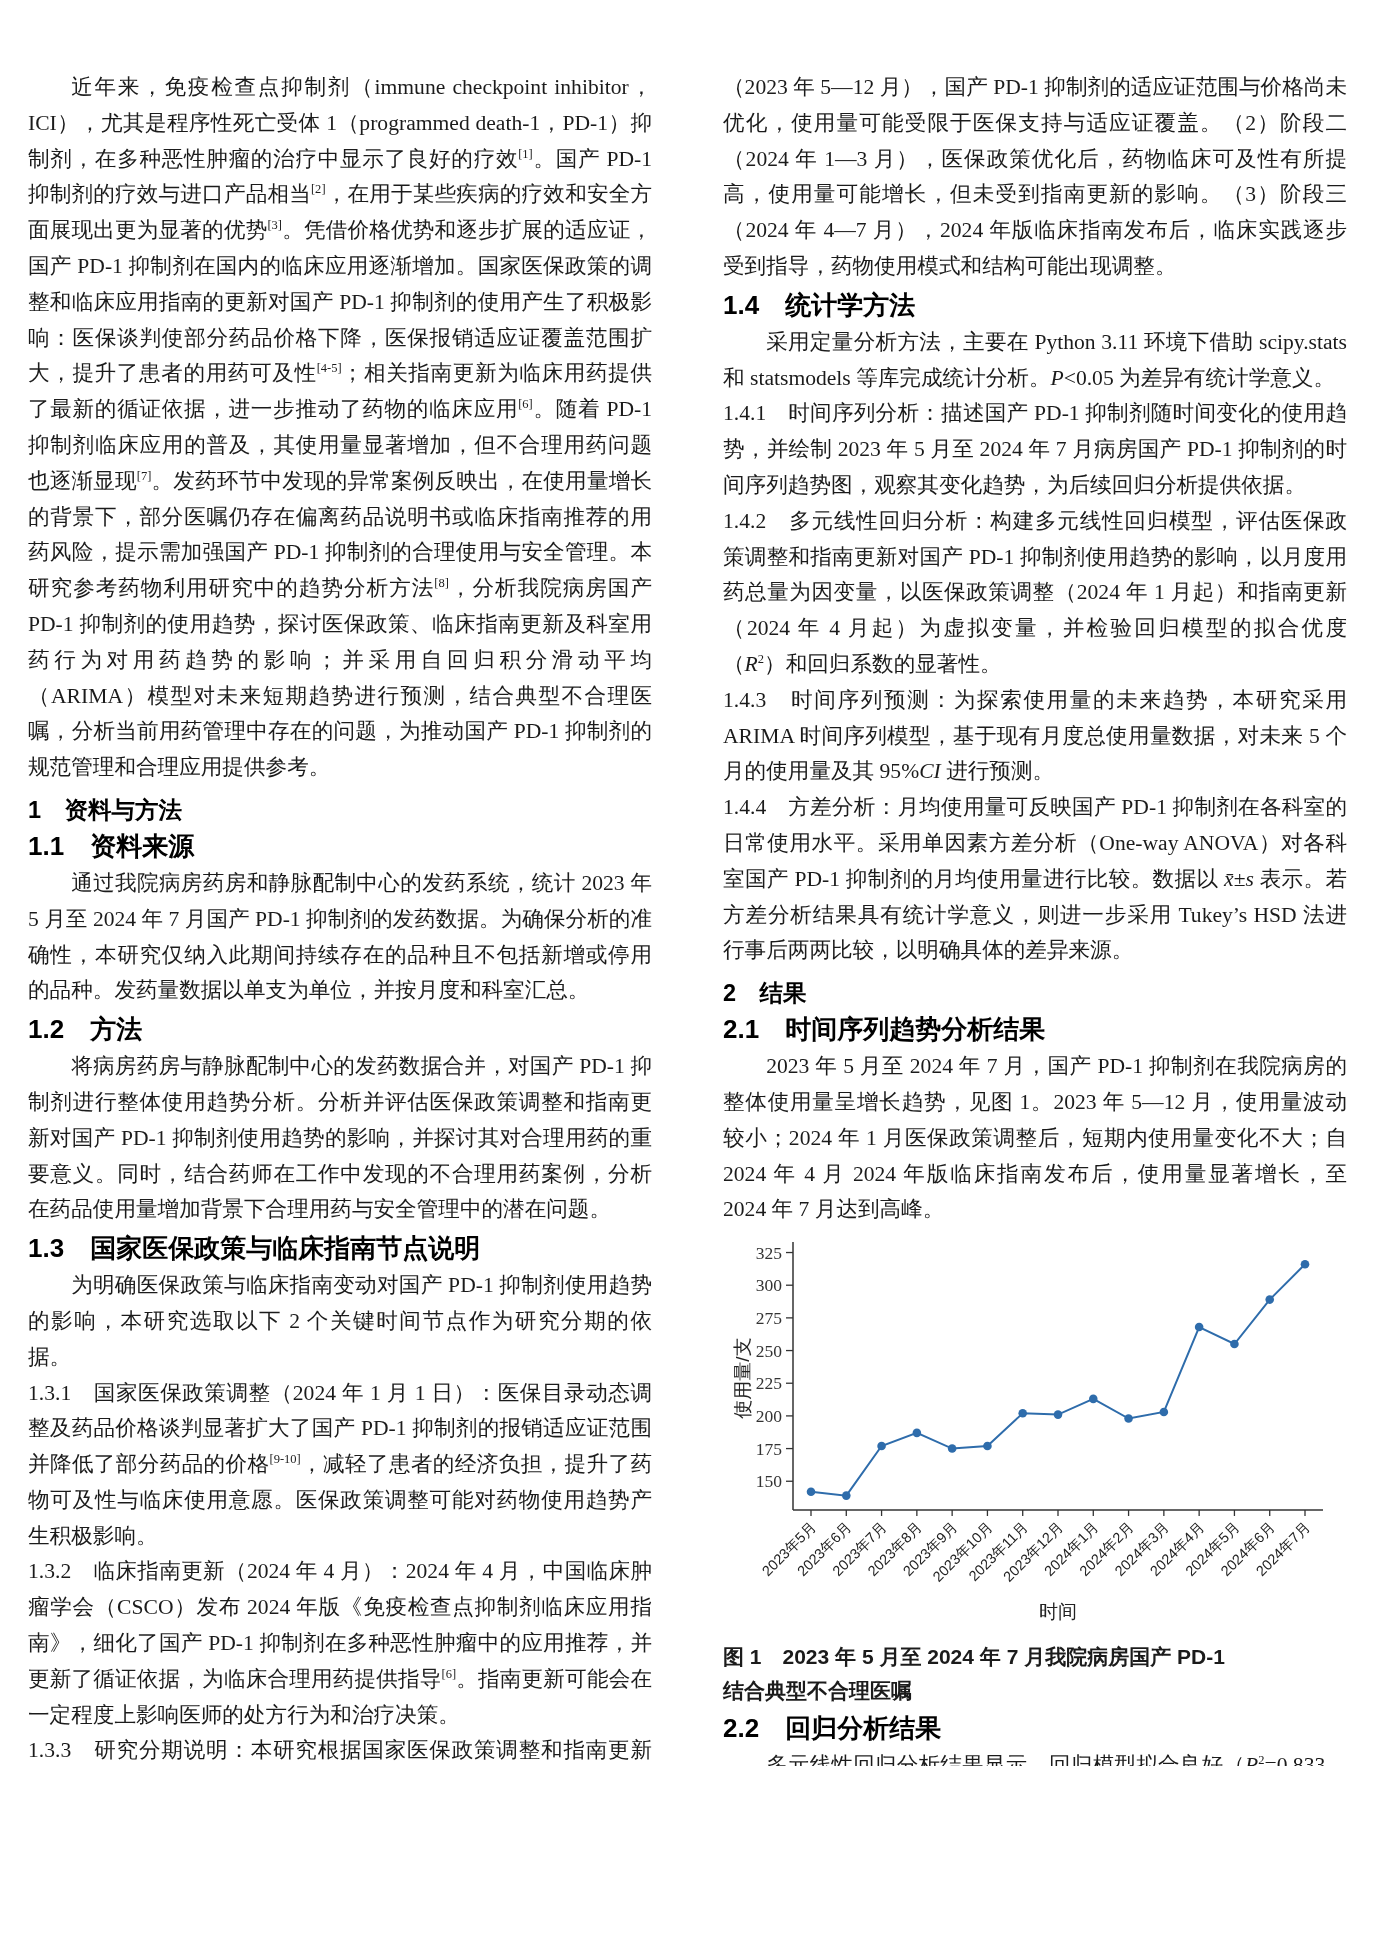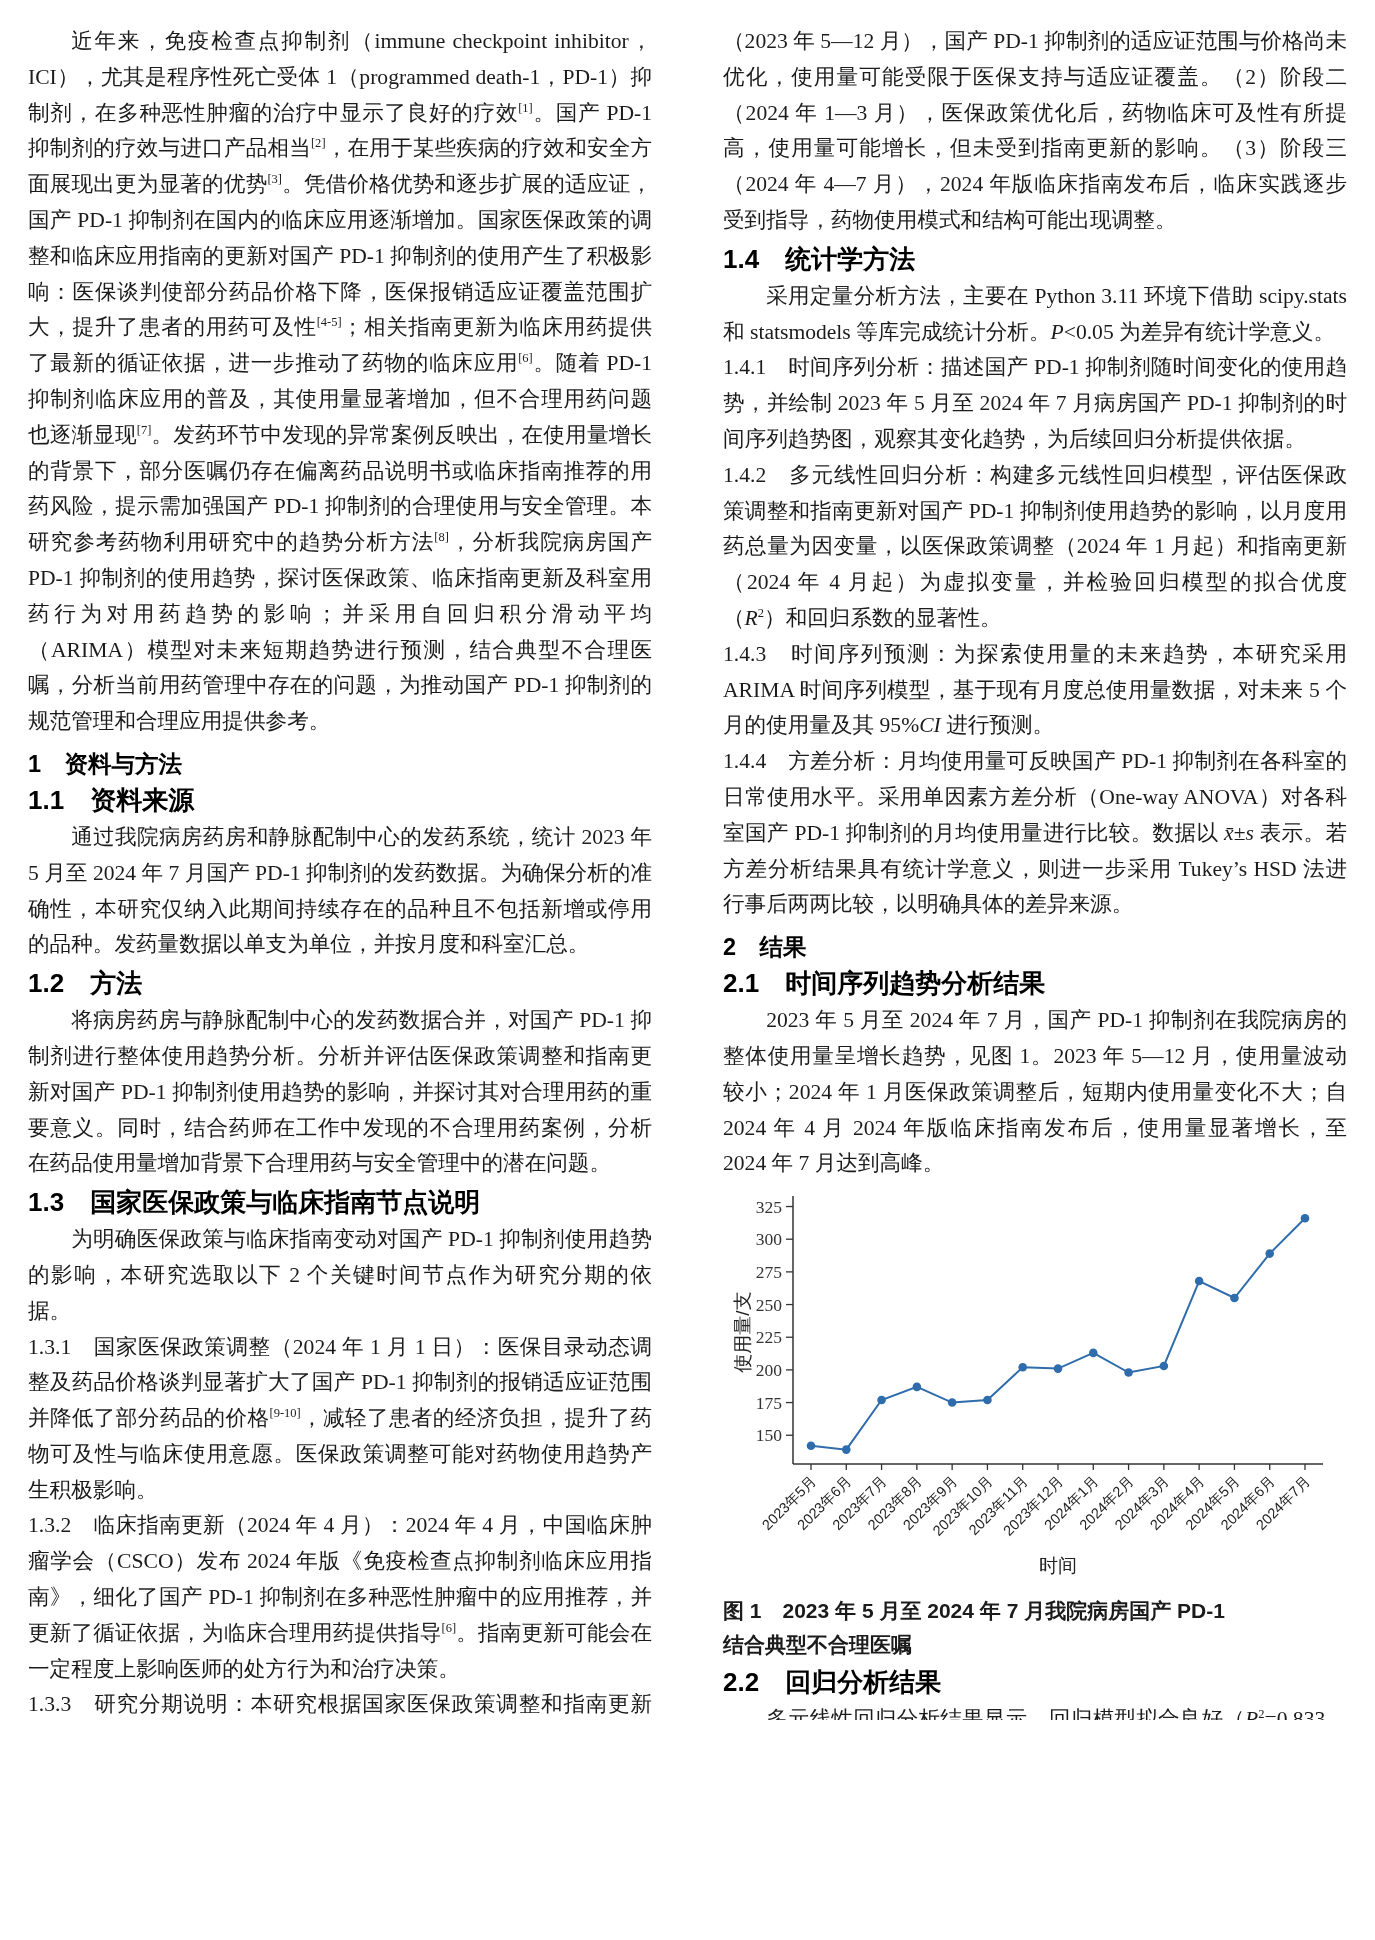--- a/index.html
+++ b/index.html
@@ -1,17 +1,17 @@
 <!DOCTYPE html>
 <html><head>
 <meta charset="utf-8">
 <style>
   html,body{margin:0;padding:0;background:#ffffff;}
   .page{position:relative;width:1375px;height:1720px;background:#ffffff;overflow:hidden;
-        font-family:"Liberation Serif","DejaVu Serif",serif;color:#1b1b1b;}
+        font-family:"Liberation Serif","DejaVu Serif",serif;color:#1b1b1b;margin-top:46px;}
   .col{position:absolute;top:24px;width:624px;text-align:justify;
        font-size:21.6px;line-height:35.8px;}
   .col-left{left:28px;}
   .col-right{left:723px;}
   p{margin:0;padding:0;}
   .ind{text-indent:2em;}
   h1,h2{font-family:"Liberation Sans","DejaVu Sans",sans-serif;color:#000;text-align:left;text-indent:0;}
   h1{font-size:23.5px;font-weight:700;margin:9px 0 7px 0;line-height:30px;}
   h2{font-size:26px;font-weight:700;margin:6px 0 5px 0;line-height:29px;}
   sup{font-size:0.58em;line-height:0;vertical-align:super;}

